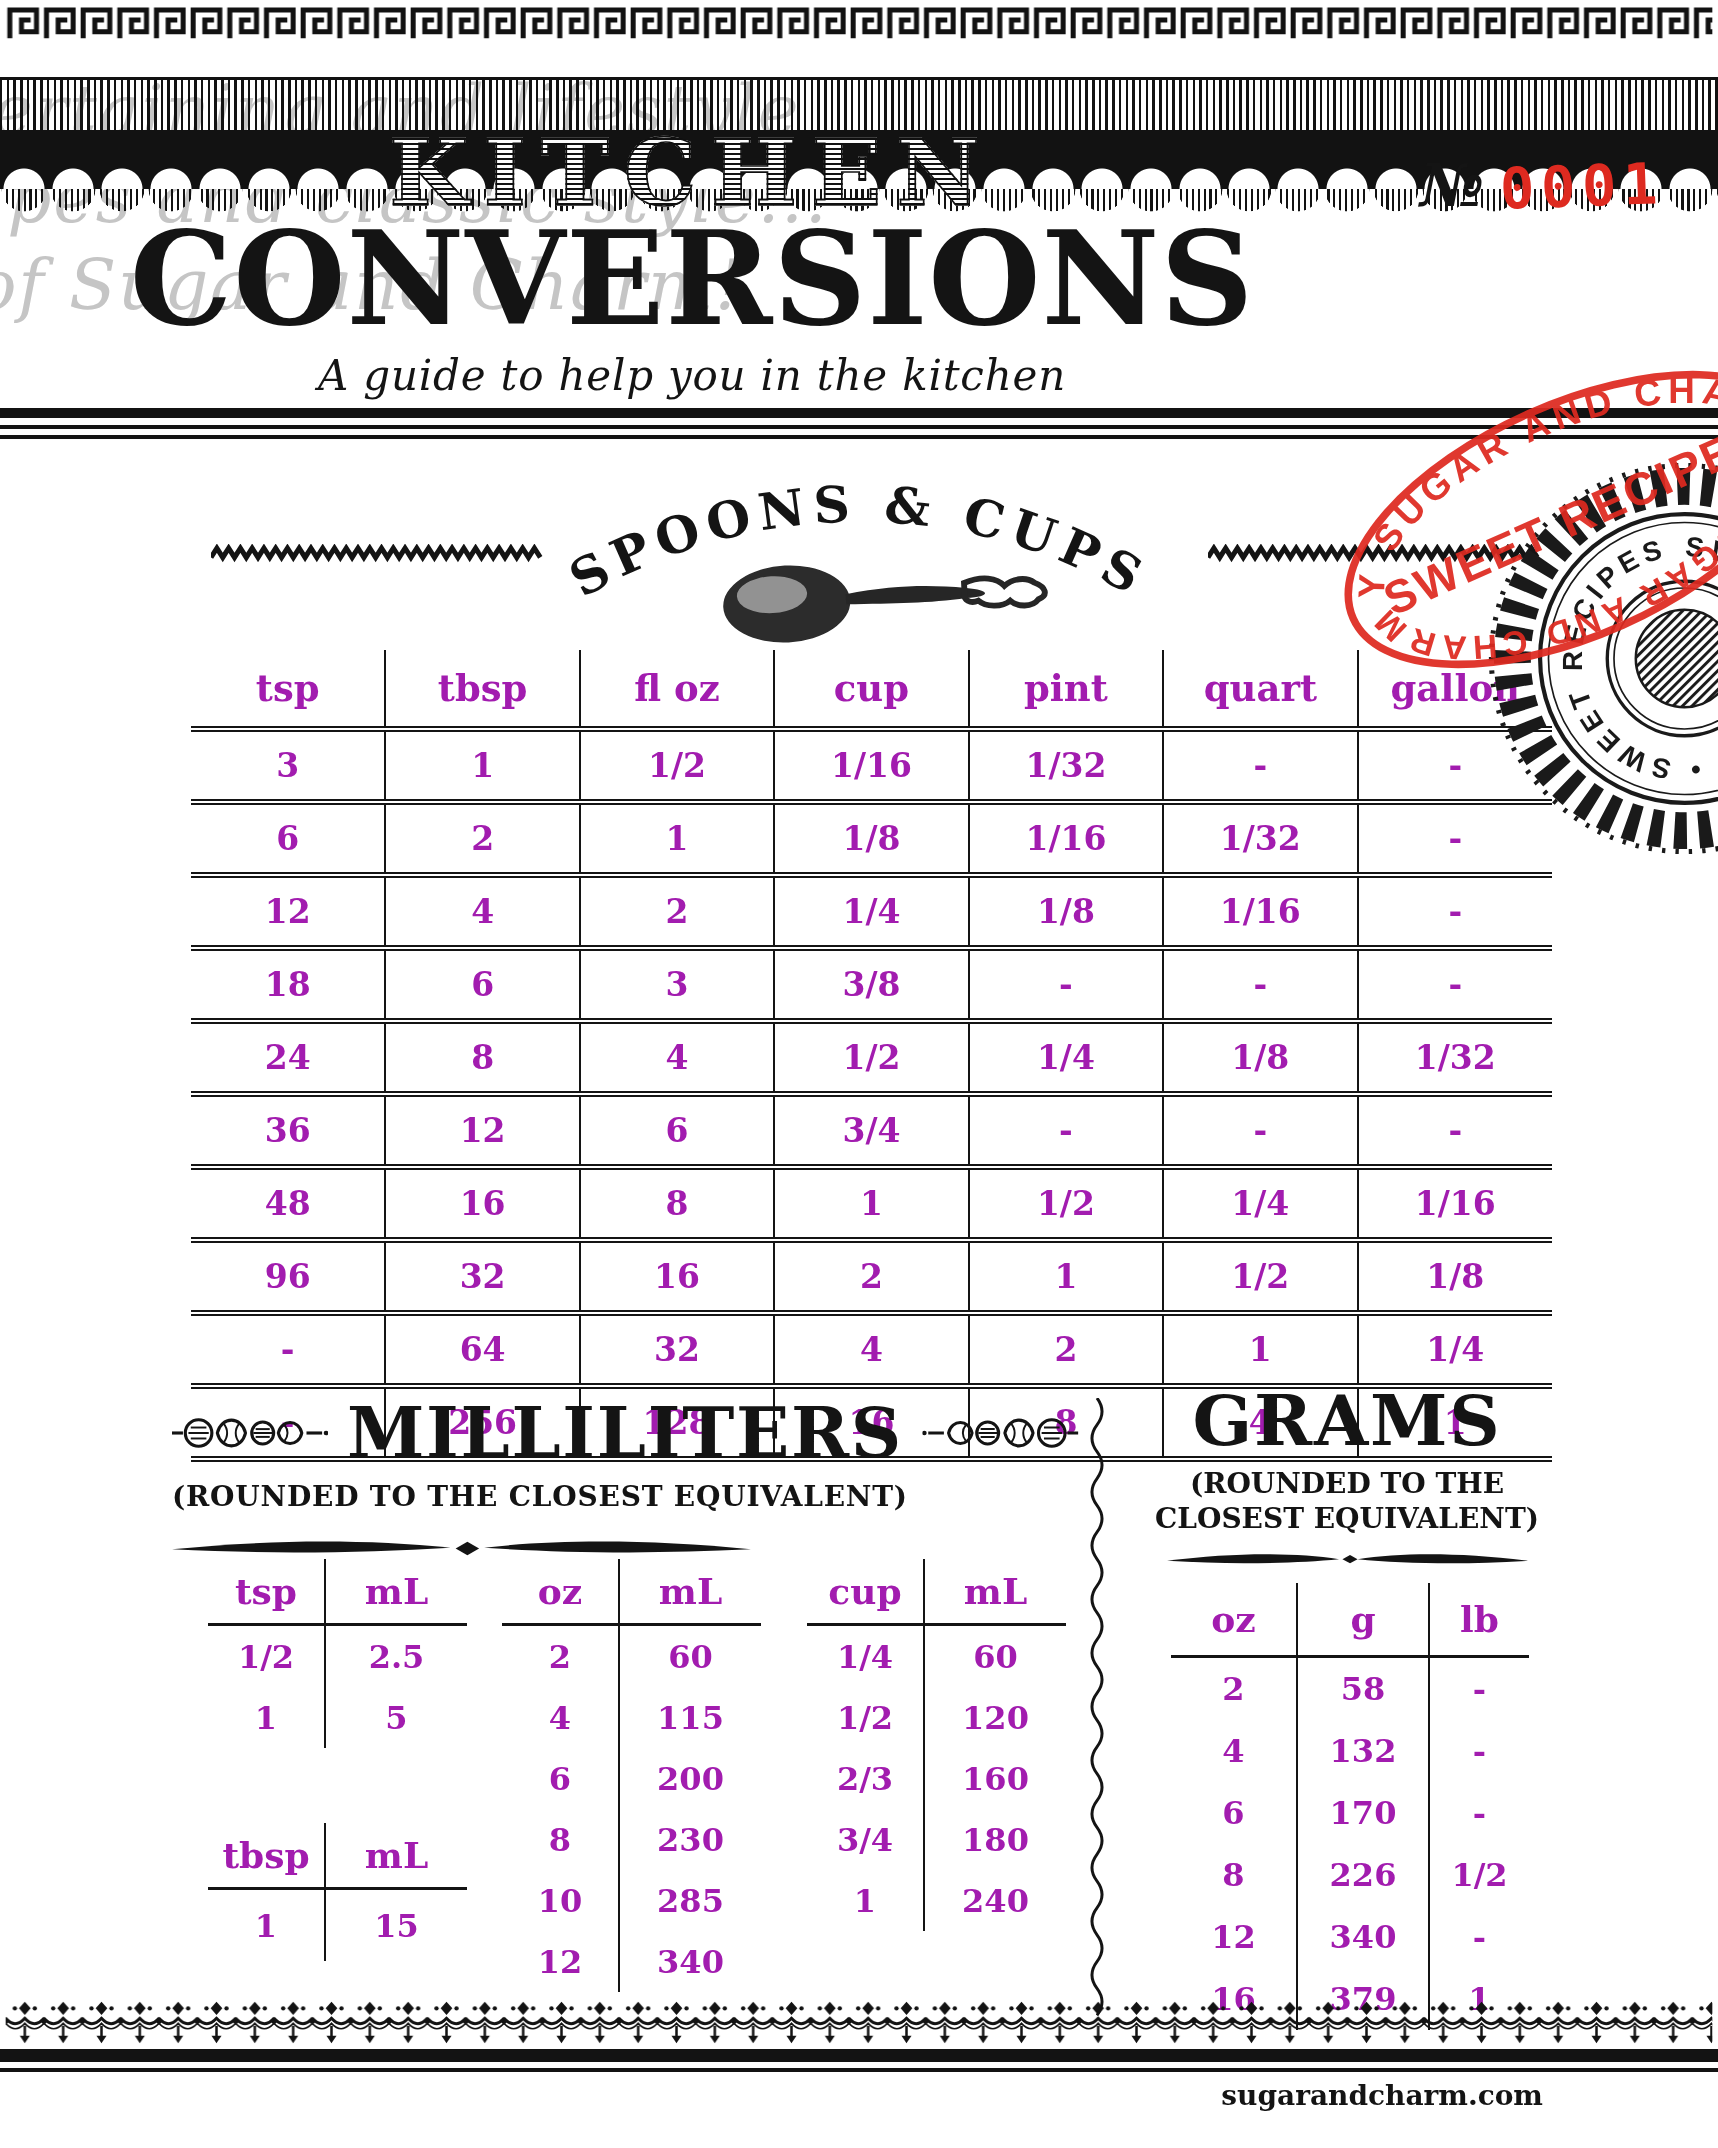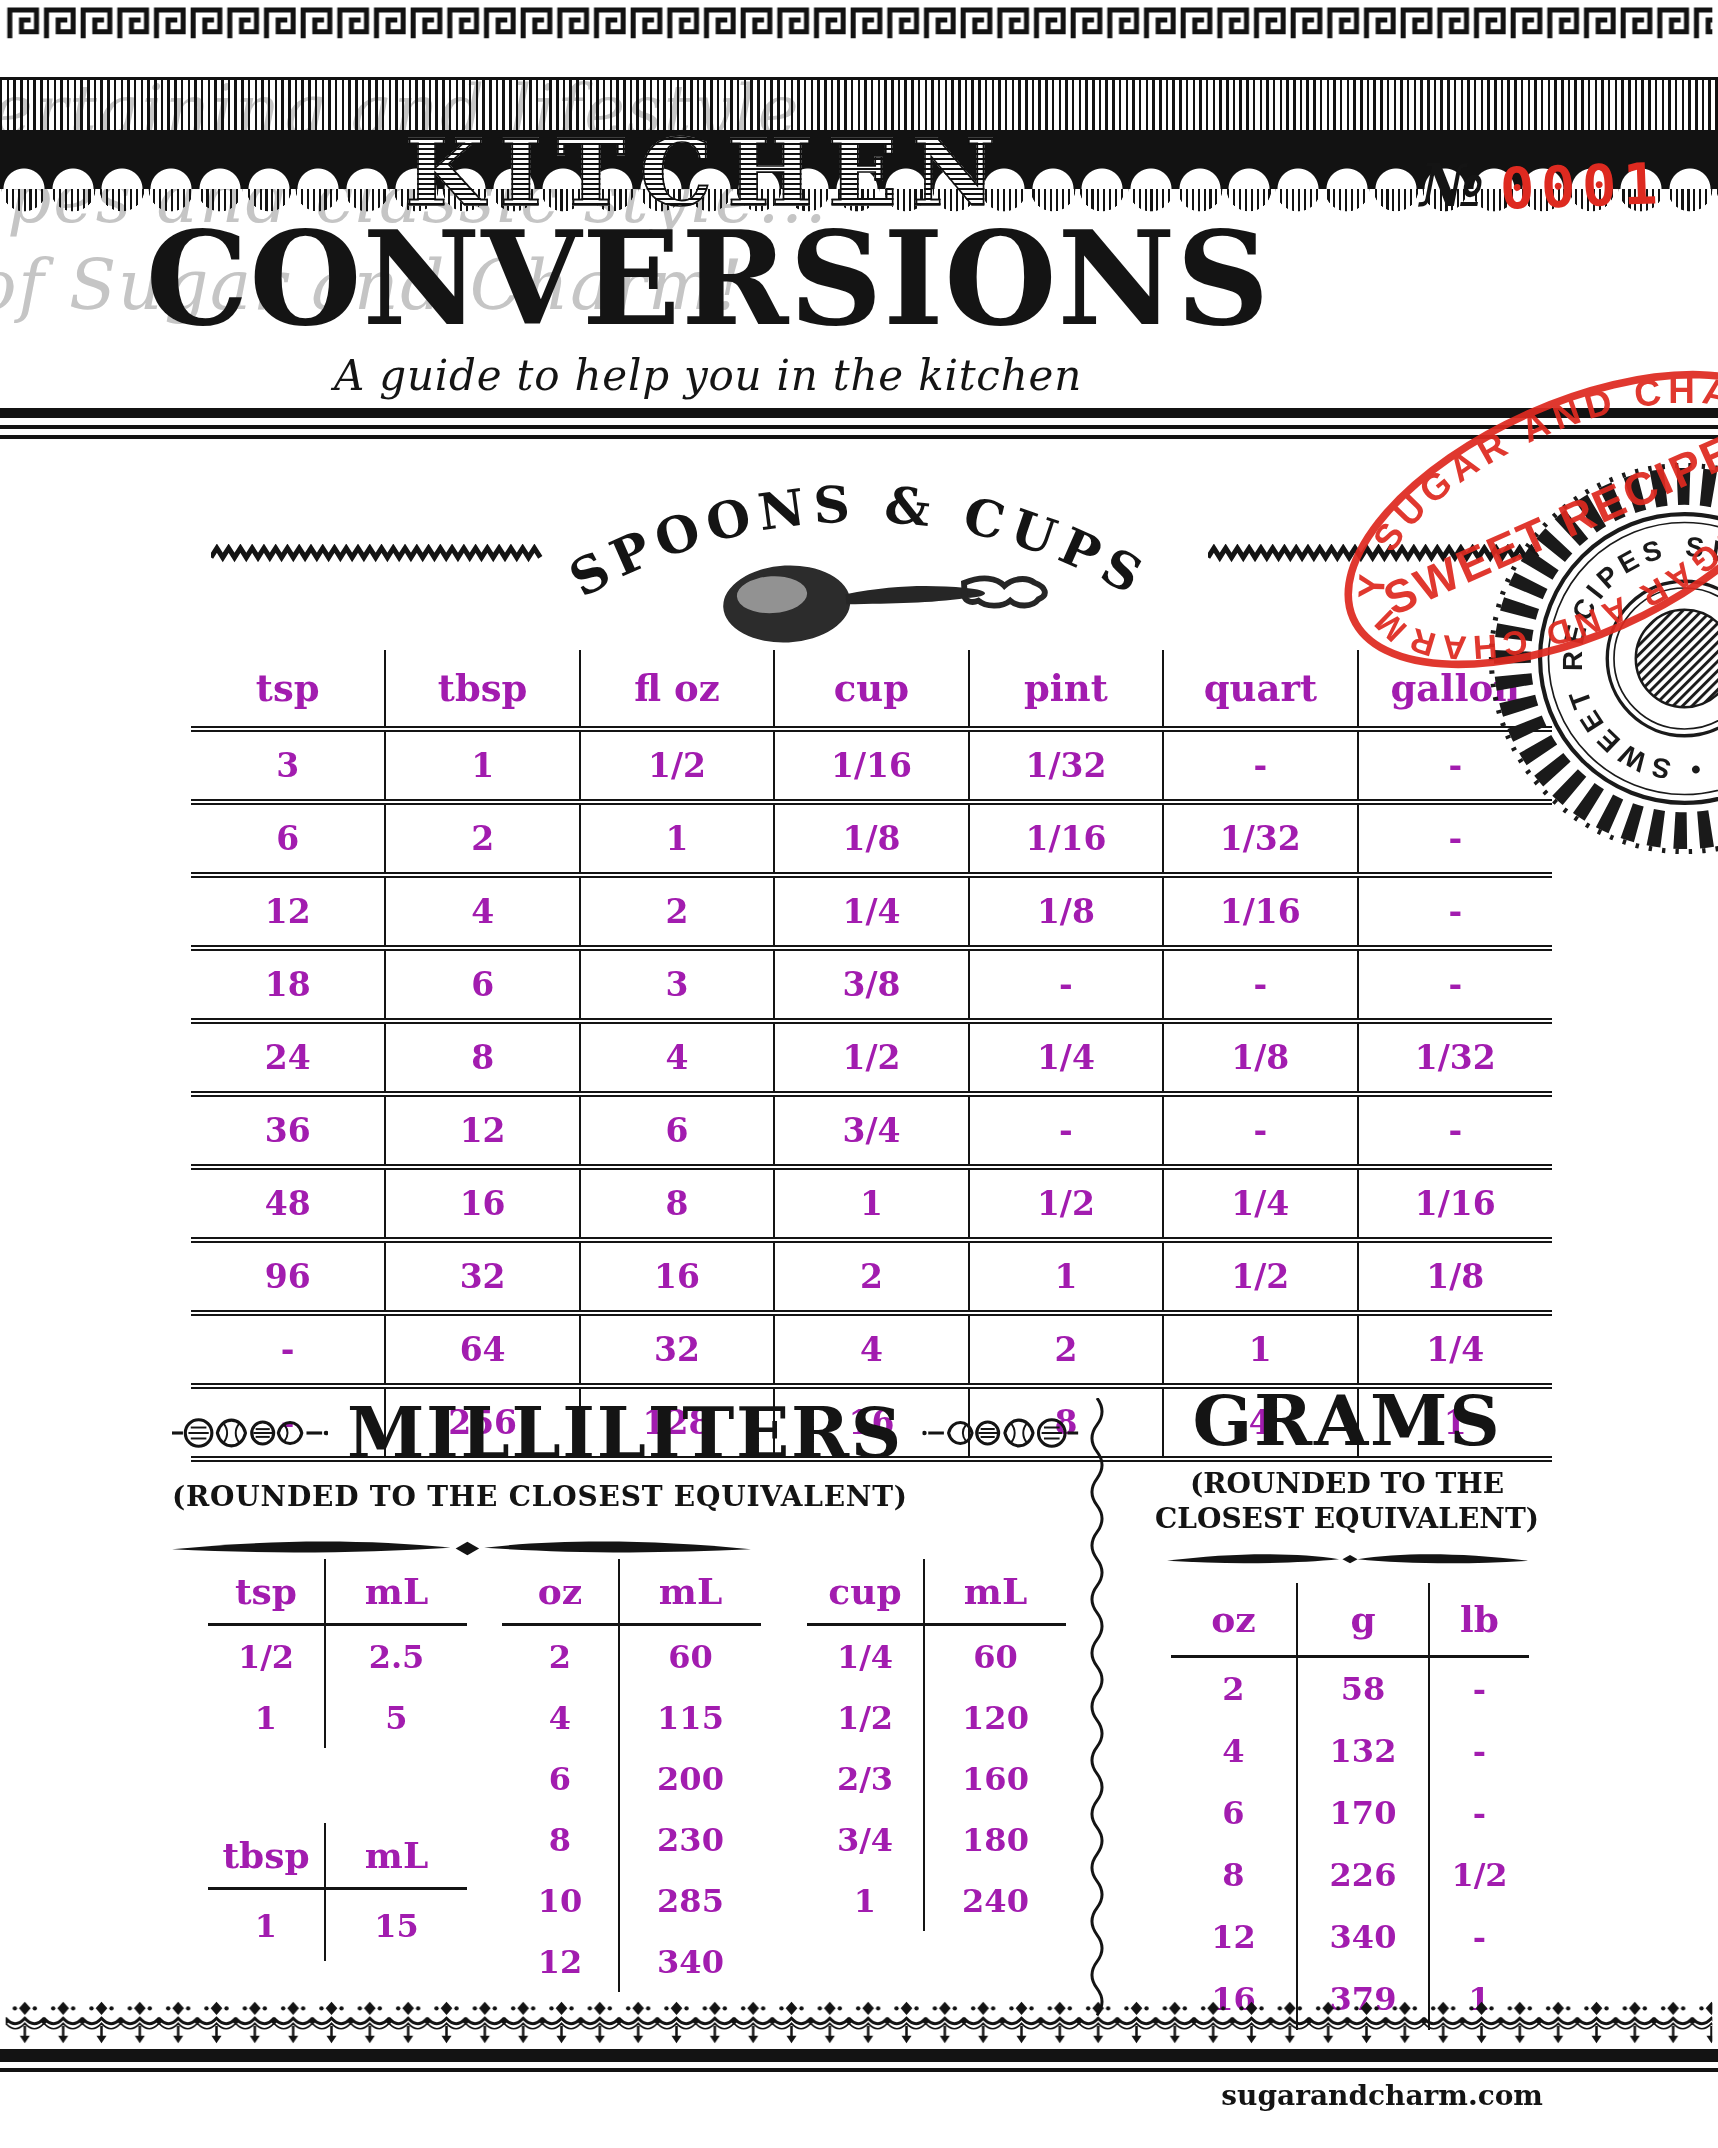--- a/index.html
+++ b/index.html
@@ -23,21 +23,21 @@
                mask-size:49px 45px;mask-repeat:repeat-x;}
 
   
   .bg-script{position:absolute;z-index:1;white-space:nowrap;color:#c5c5c5;
              font-style:italic;font-family:"DejaVu Serif",serif;font-size:69px;letter-spacing:1.7px;}
   #script1{top:70px;left:-126px;}
   #script2{top:158px;left:-134px;}
   #script3{top:245px;left:-25px;}
 
   
-  .title-wrap{position:absolute;top:0;left:0;width:1384px;z-index:3;text-align:center;padding-left:16px;}
+  .title-wrap{position:absolute;top:0;left:0;width:1384px;z-index:3;text-align:center;}
   .kitchen{margin-top:128px;font-weight:700;font-size:91px;line-height:1;letter-spacing:15px;
            color:transparent;
            background-image:repeating-linear-gradient(to bottom,#101010 0 2.5px,#fbfbfb 2.5px 5px);
            -webkit-background-clip:text;background-clip:text;-webkit-text-stroke:1.7px #101010;}
   .conversions{font-weight:700;font-size:129px;line-height:1;letter-spacing:0.8px;margin-top:-5px;}
   .subtitle{font-style:italic;font-size:42px;margin-top:8.4px;letter-spacing:0.8px;}
   .numero{position:absolute;top:151px;left:1420px;z-index:4;white-space:nowrap;}
   .numero .no-sign{font-style:italic;font-weight:700;font-size:59px;}
   .numero .no-value{display:inline-block;font-family:"DejaVu Sans Mono",monospace;font-weight:700;
                     font-size:57px;color:#de2a20;letter-spacing:6.7px;transform:rotate(-2deg);

